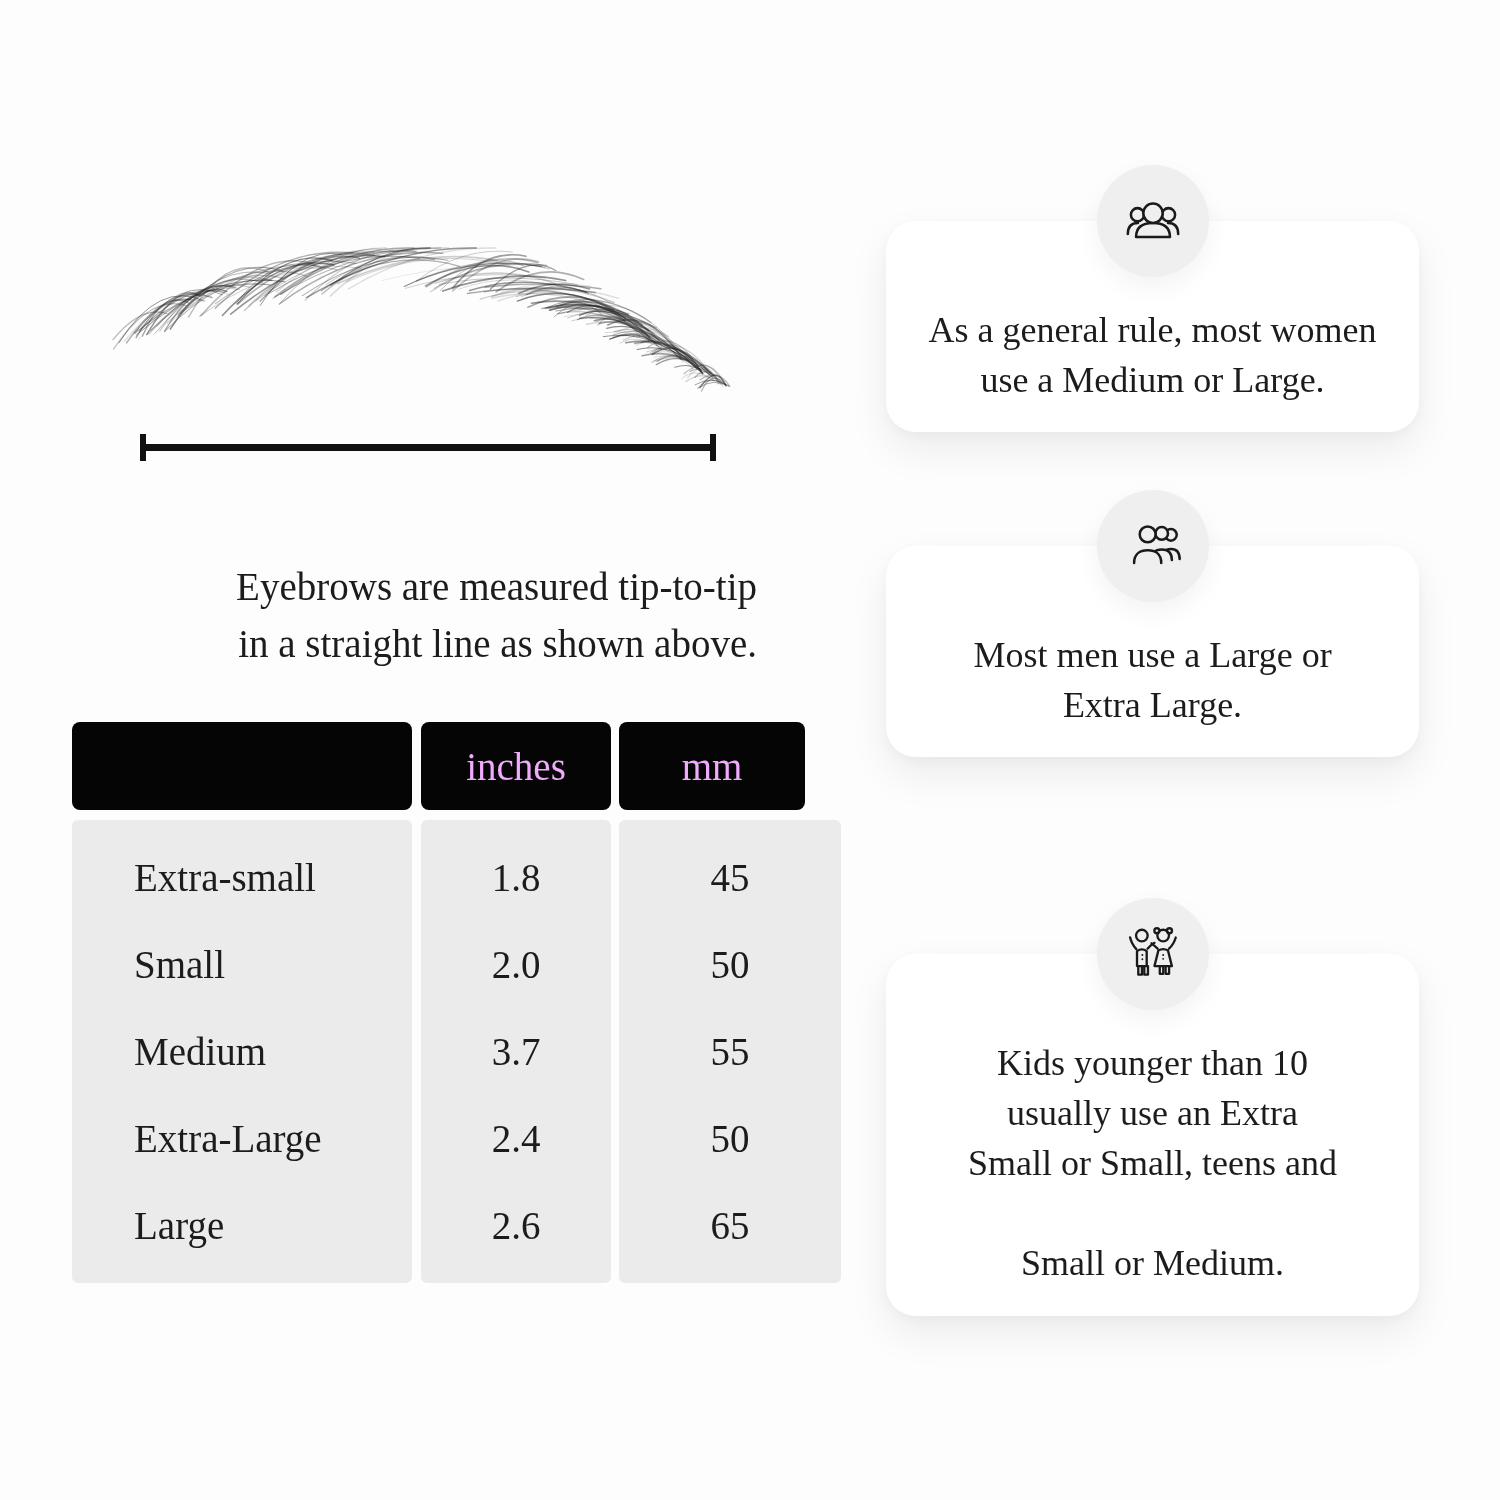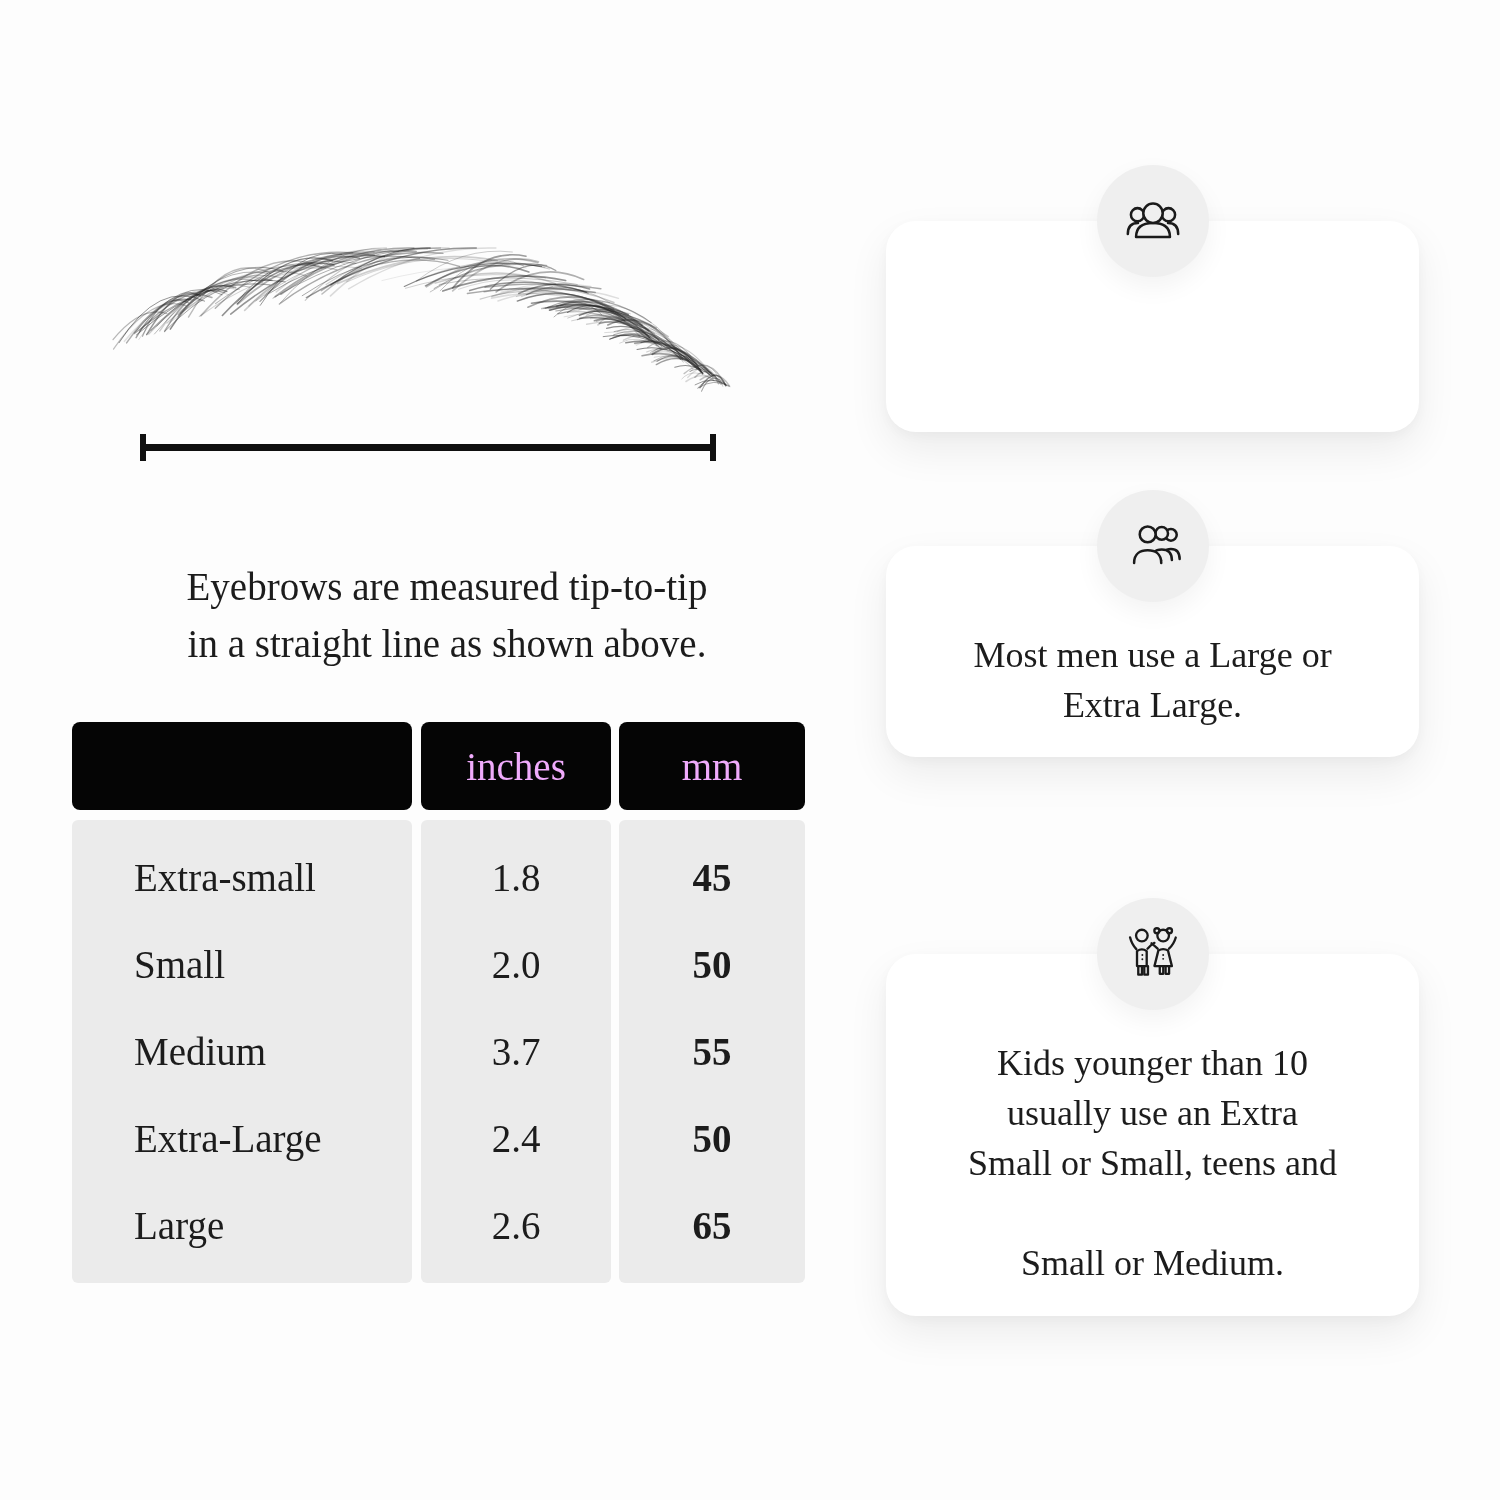--- a/index.html
+++ b/index.html
@@ -15,39 +15,39 @@
   
   .brow-svg{position:absolute;left:108px;top:244px;width:628px;height:166px;}
   .measure-line{
     position:absolute;left:140px;top:434px;width:576px;height:27px;
     display:flex;align-items:center;
   }
   .measure-line .cap{width:6px;height:27px;background:#101010;}
   .measure-line .bar{flex:1;height:7px;background:#101010;}
   .caption{
     position:absolute;left:137px;top:519px;width:620px;
-    font-size:39px;line-height:57px;text-align:center;
+    font-size:39px;line-height:57px;text-align:right;
   }
 
   
   .th{
     position:absolute;top:722px;height:88px;background:#050505;border-radius:8px;
     color:#f0abfc;display:flex;align-items:center;justify-content:center;
     font-size:39px;
   }
   .th.c1{left:72px;width:340px;}
   .th.c2{left:421px;width:190px;}
   .th.c3{left:619px;width:186px;}
   .tcol{
     position:absolute;top:820px;height:463px;background:#ebebeb;border-radius:6px;
     display:flex;flex-direction:column;padding:14px 0;box-sizing:border-box;
   }
   .tcol.c1{left:72px;width:340px;}
   .tcol.c2{left:421px;width:190px;}
-  .tcol.c3{left:619px;width:186px;font-weight:bold;}
+  .tcol.c3{left:619px;width:222px;}
   .tcell{
     flex:1;display:flex;align-items:center;font-size:39px;
   }
   .tcol.c1 .tcell{padding-left:62px;}
   .tcol.c2 .tcell,.tcol.c3 .tcell{justify-content:center;}
 
   
   .card{
     position:absolute;left:886px;width:533px;background:#ffffff;border-radius:30px;
     box-shadow:0 18px 42px rgba(0,0,0,0.07), 0 4px 12px rgba(0,0,0,0.03);
@@ -285,20 +285,21 @@
       <svg viewBox="0 0 64 64" fill="none" stroke="#1a1a1a" stroke-width="2.6" stroke-linecap="round" stroke-linejoin="round">
         <circle cx="16" cy="25.5" r="6.8"></circle>
         <path d="M6 45.5 c0 -8.5 4.5 -11.5 10.5 -11.5"></path>
         <circle cx="48" cy="25.5" r="6.8"></circle>
         <path d="M58 45.5 c0 -8.5 -4.5 -11.5 -10.5 -11.5"></path>
         <circle cx="32" cy="24" r="10" fill="#efefef" stroke="none"></circle>
         <path d="M14.5 48.5 c0 -11.5 8 -14.5 17.5 -14.5 c9.5 0 17.5 3 17.5 14.5 z" fill="#efefef"></path>
         <circle cx="32" cy="24" r="10" fill="#efefef"></circle>
       </svg>
     </div>
+    <div class="card-text"><span>As a general rule, most women</span><br><span>use a Medium or Large.</span></div>
   </div>
 
   <div class="card card-2">
     <div class="icon-circle">
       <svg viewBox="0 0 64 64" fill="none" stroke="#1a1a1a" stroke-width="2.6" stroke-linecap="round" stroke-linejoin="round">
         <circle cx="50.5" cy="20.5" r="6"></circle>
         <path d="M41.5 45.5 c0 -7.5 4 -10.5 9 -10.5 c5 0 9 3 9 10.5"></path>
         <circle cx="41" cy="19" r="6.5" fill="#efefef"></circle>
         <path d="M30.5 46.5 c0 -8 4.7 -11 10.5 -11 c5.8 0 10.5 3 10.5 11 z" fill="#efefef" stroke="none"></path>
         <path d="M30.5 46.5 c0 -8 4.7 -11 10.5 -11 c5.8 0 10.5 3 10.5 11"></path>

